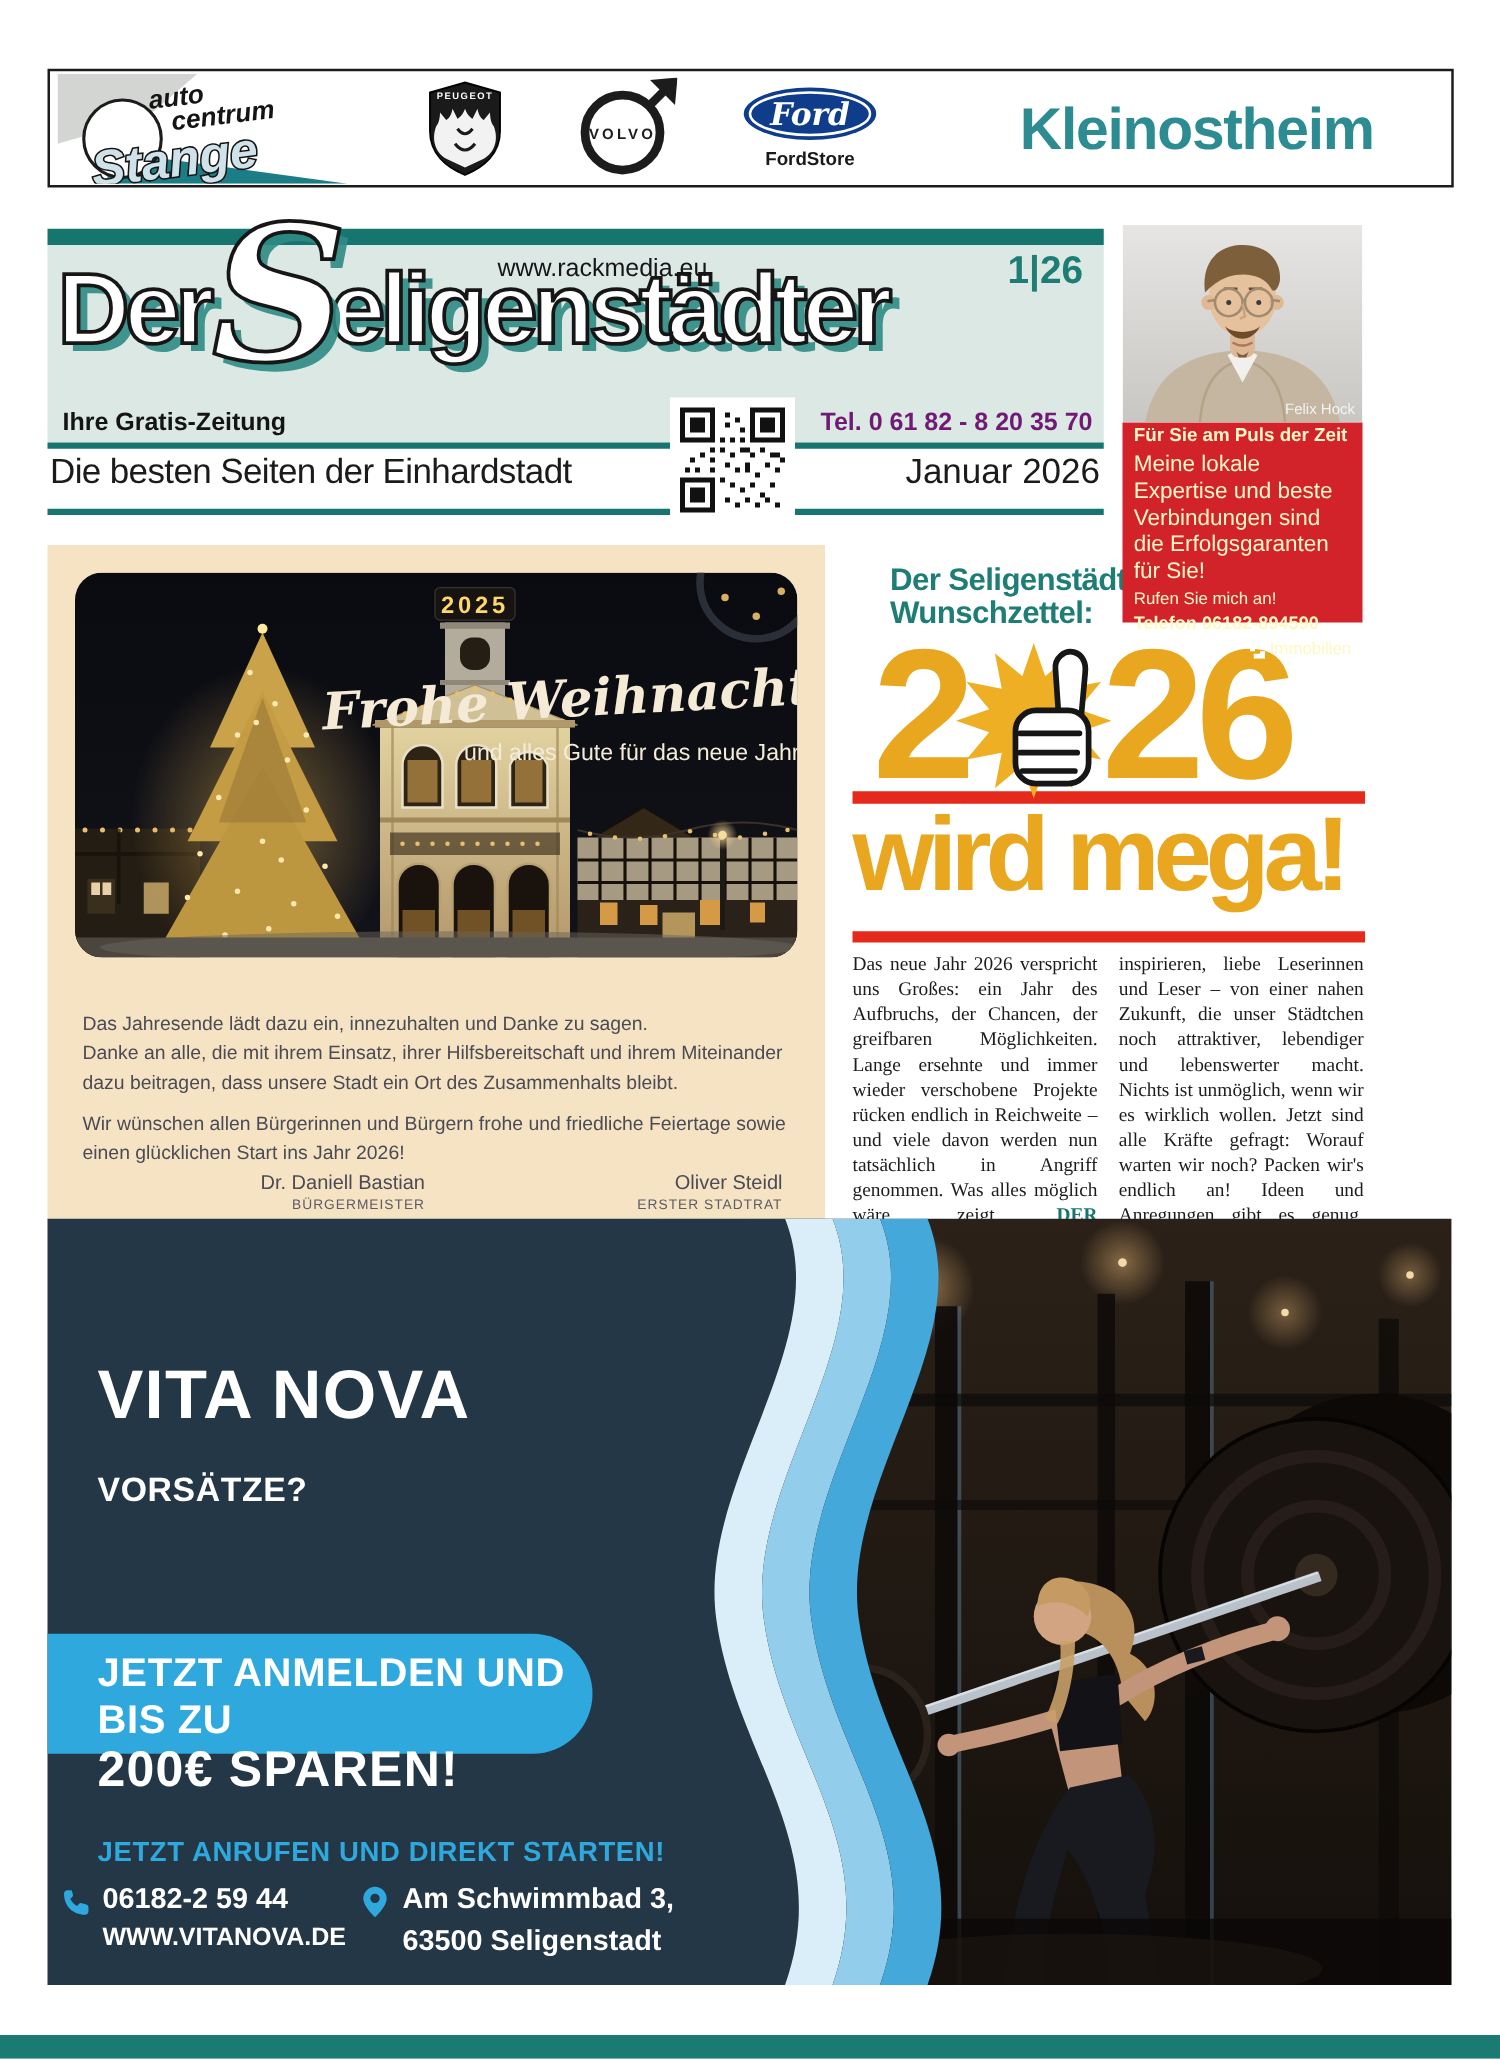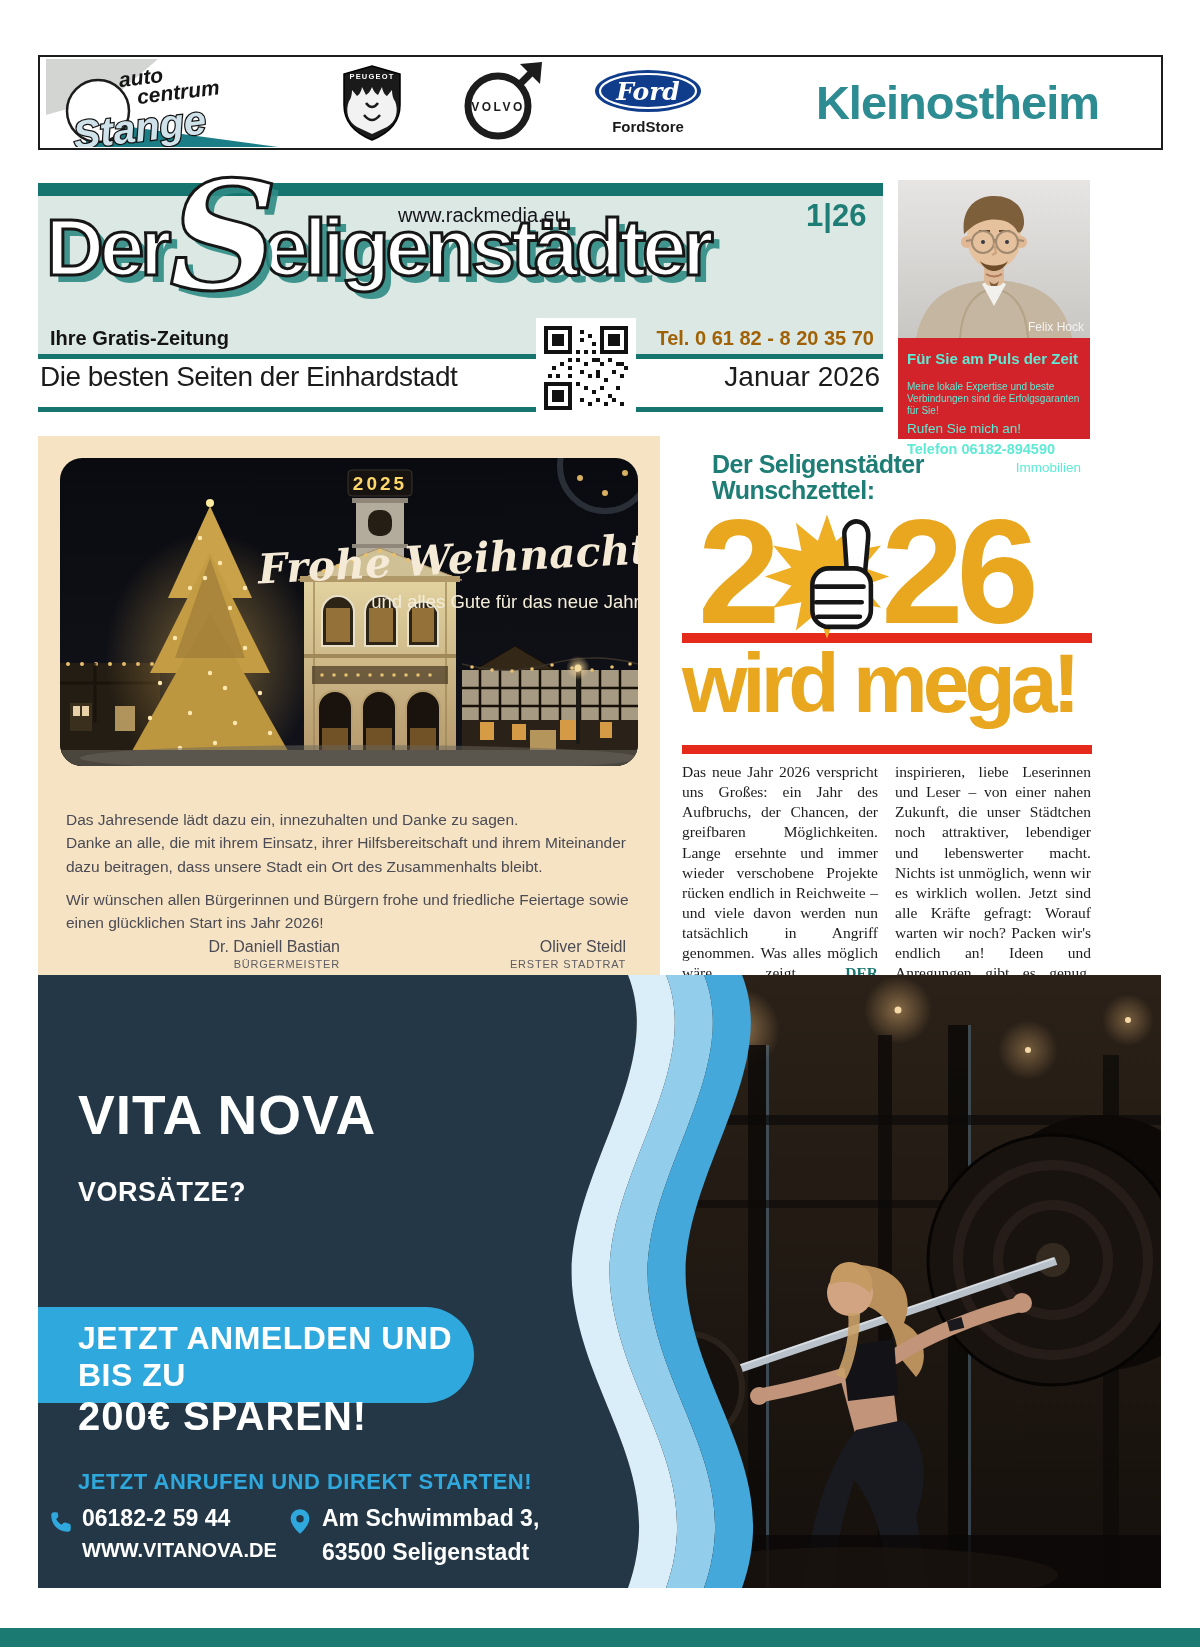--- a/index.html
+++ b/index.html
@@ -15,32 +15,32 @@
   
   .tealbar{background:#16756E}
   .mintbox{left:38px;top:196px;width:845px;height:158px;background:#DBE8E3}
   .mast-title{left:46px;top:176px;display:flex;align-items:baseline;color:#fff;font-weight:800;letter-spacing:-4px;
     -webkit-text-stroke:3px #161616;text-shadow:7px 7px 0 rgba(47,139,132,.9);white-space:nowrap;z-index:3}
   .mt-main{font-size:80px;line-height:1}
   .mt-s{font-size:150px;line-height:.62;font-family:"DejaVu Serif",serif;font-style:italic;margin:0 -10px 0 2px;position:relative;top:14px}
   .mast-site{left:398px;top:204px;font-size:20px;color:#15151a;z-index:4}
   .mast-issue{left:806px;top:198px;width:72px;font-size:31px;color:#1E7E76;font-weight:600;z-index:4;text-align:left}
   .mast-tagline{left:50px;top:327px;font-size:20px;font-weight:800;color:#141414;z-index:4}
-  .mast-tel{left:600px;top:327px;width:274px;font-size:20px;font-weight:800;color:#a16207;text-align:right;z-index:4}
+  .mast-tel{left:600px;top:327px;width:274px;font-size:20px;font-weight:800;color:#701a75;text-align:right;z-index:4}
   .mast-subtitle{left:40px;top:361px;font-size:28px;color:#1b1b1b;letter-spacing:-.5px}
   .mast-date{left:640px;top:361px;width:240px;font-size:28px;color:#1b1b1b;text-align:right}
   .qrwrap{left:536px;top:318px;width:100px;height:100px;background:#fff;padding:2px;z-index:5}
 
   
   .immo{left:898px;top:180px;width:192px;height:295px;z-index:4}
   .immo-photo{position:relative;width:192px;height:158px;overflow:hidden}
   .immo-agent{position:absolute;right:6px;bottom:4px;color:#f3f3f3;font-size:12px}
-  .immo-red{width:192px;height:101px;background:#D2232A;color:#5eead4;padding:12px 9px 5px 9px}
+  .immo-red{width:192px;height:160px;background:#D2232A;color:#fef9c3;padding:2px 9px 5px 9px}
   .immo-h{font-size:15px;font-weight:800;line-height:1.15}
-  .immo-b{font-size:10px;line-height:1.18;margin-top:14px}
+  .immo-b{font-size:18px;line-height:1.18;margin-top:4px}
   .immo-c{font-size:13.5px;margin-top:4px}
   .immo-p{font-size:14.5px;font-weight:800;margin-top:5px}
   .immo-brand{display:flex;justify-content:flex-end;align-items:center;gap:3px;margin-top:2px;font-size:13.5px}
 
   
   .kicker{left:712px;top:451px;font-size:25px;font-weight:900;color:#1E7E76;line-height:1.04;letter-spacing:-.5px;z-index:2}
   .yearrow{left:698px;top:496px;display:flex;align-items:center;color:#E8A71F;font-weight:900;z-index:1}
   .yeardigit{font-size:148px;line-height:1;letter-spacing:-7px}
   .redbar{background:#E5291A}
   .megaline{left:682px;top:638px;width:412px;font-size:84px;font-weight:900;color:#E8A71F;letter-spacing:-5px;line-height:1.08;white-space:nowrap}

